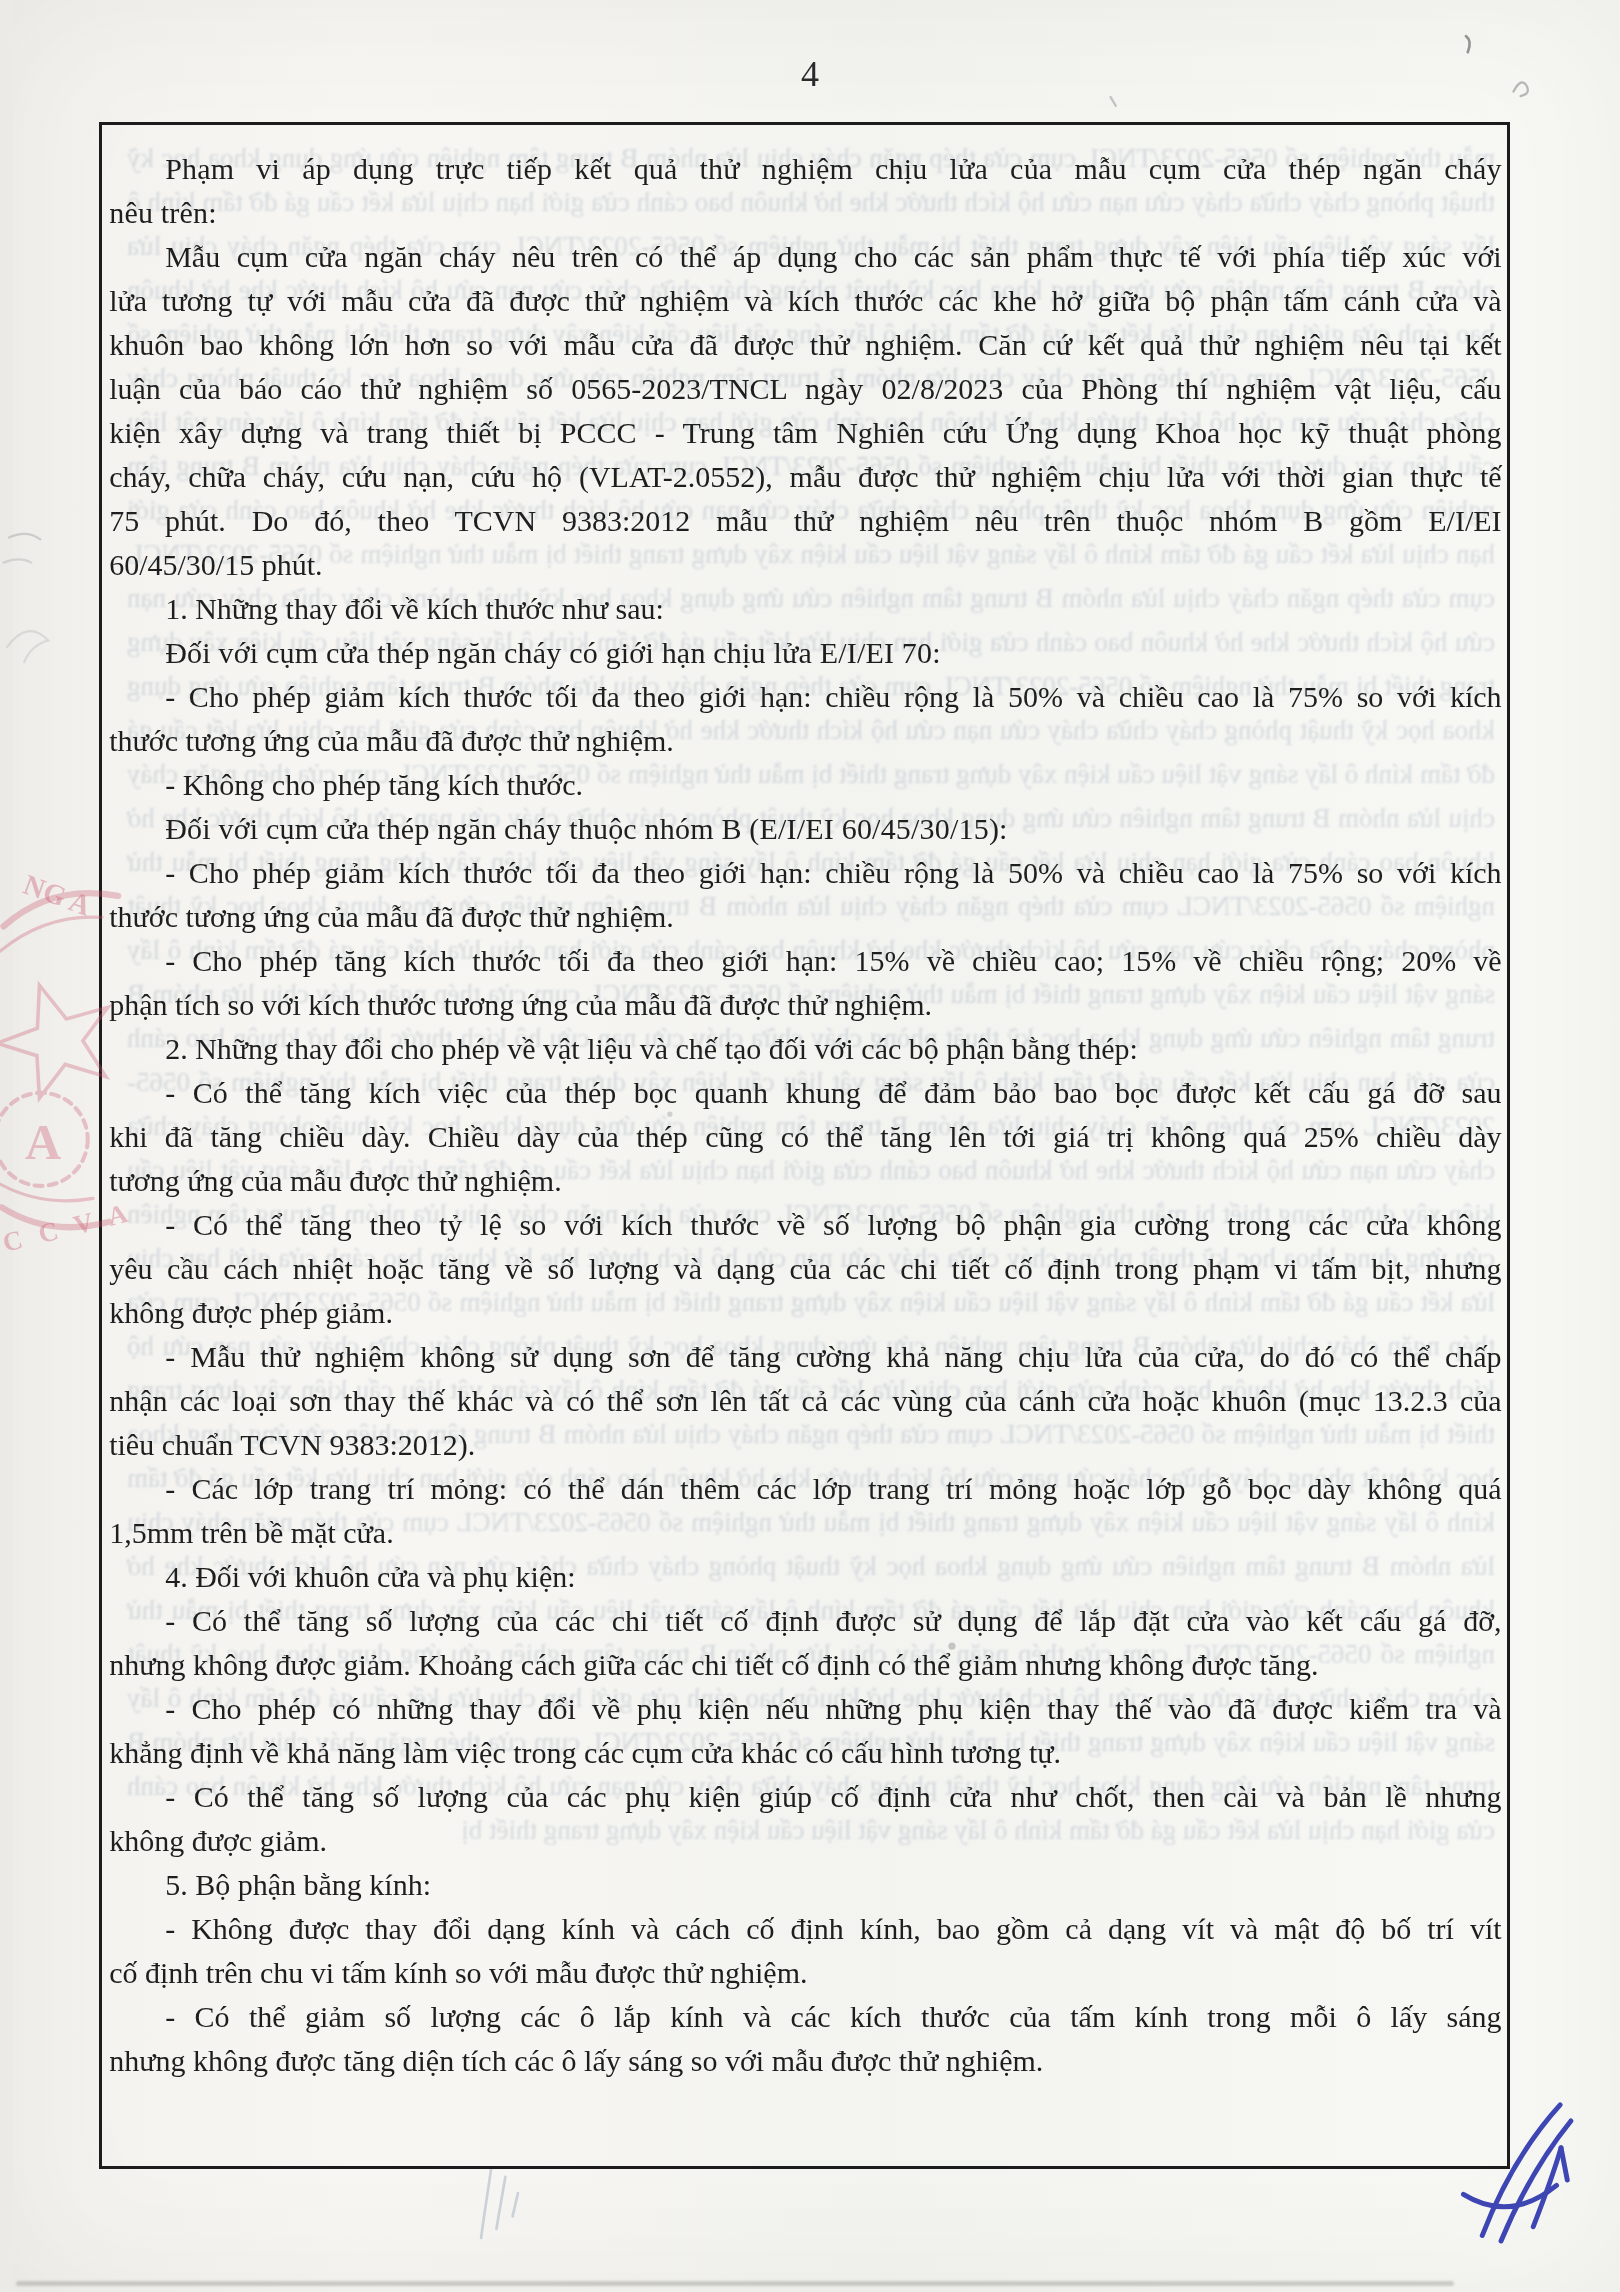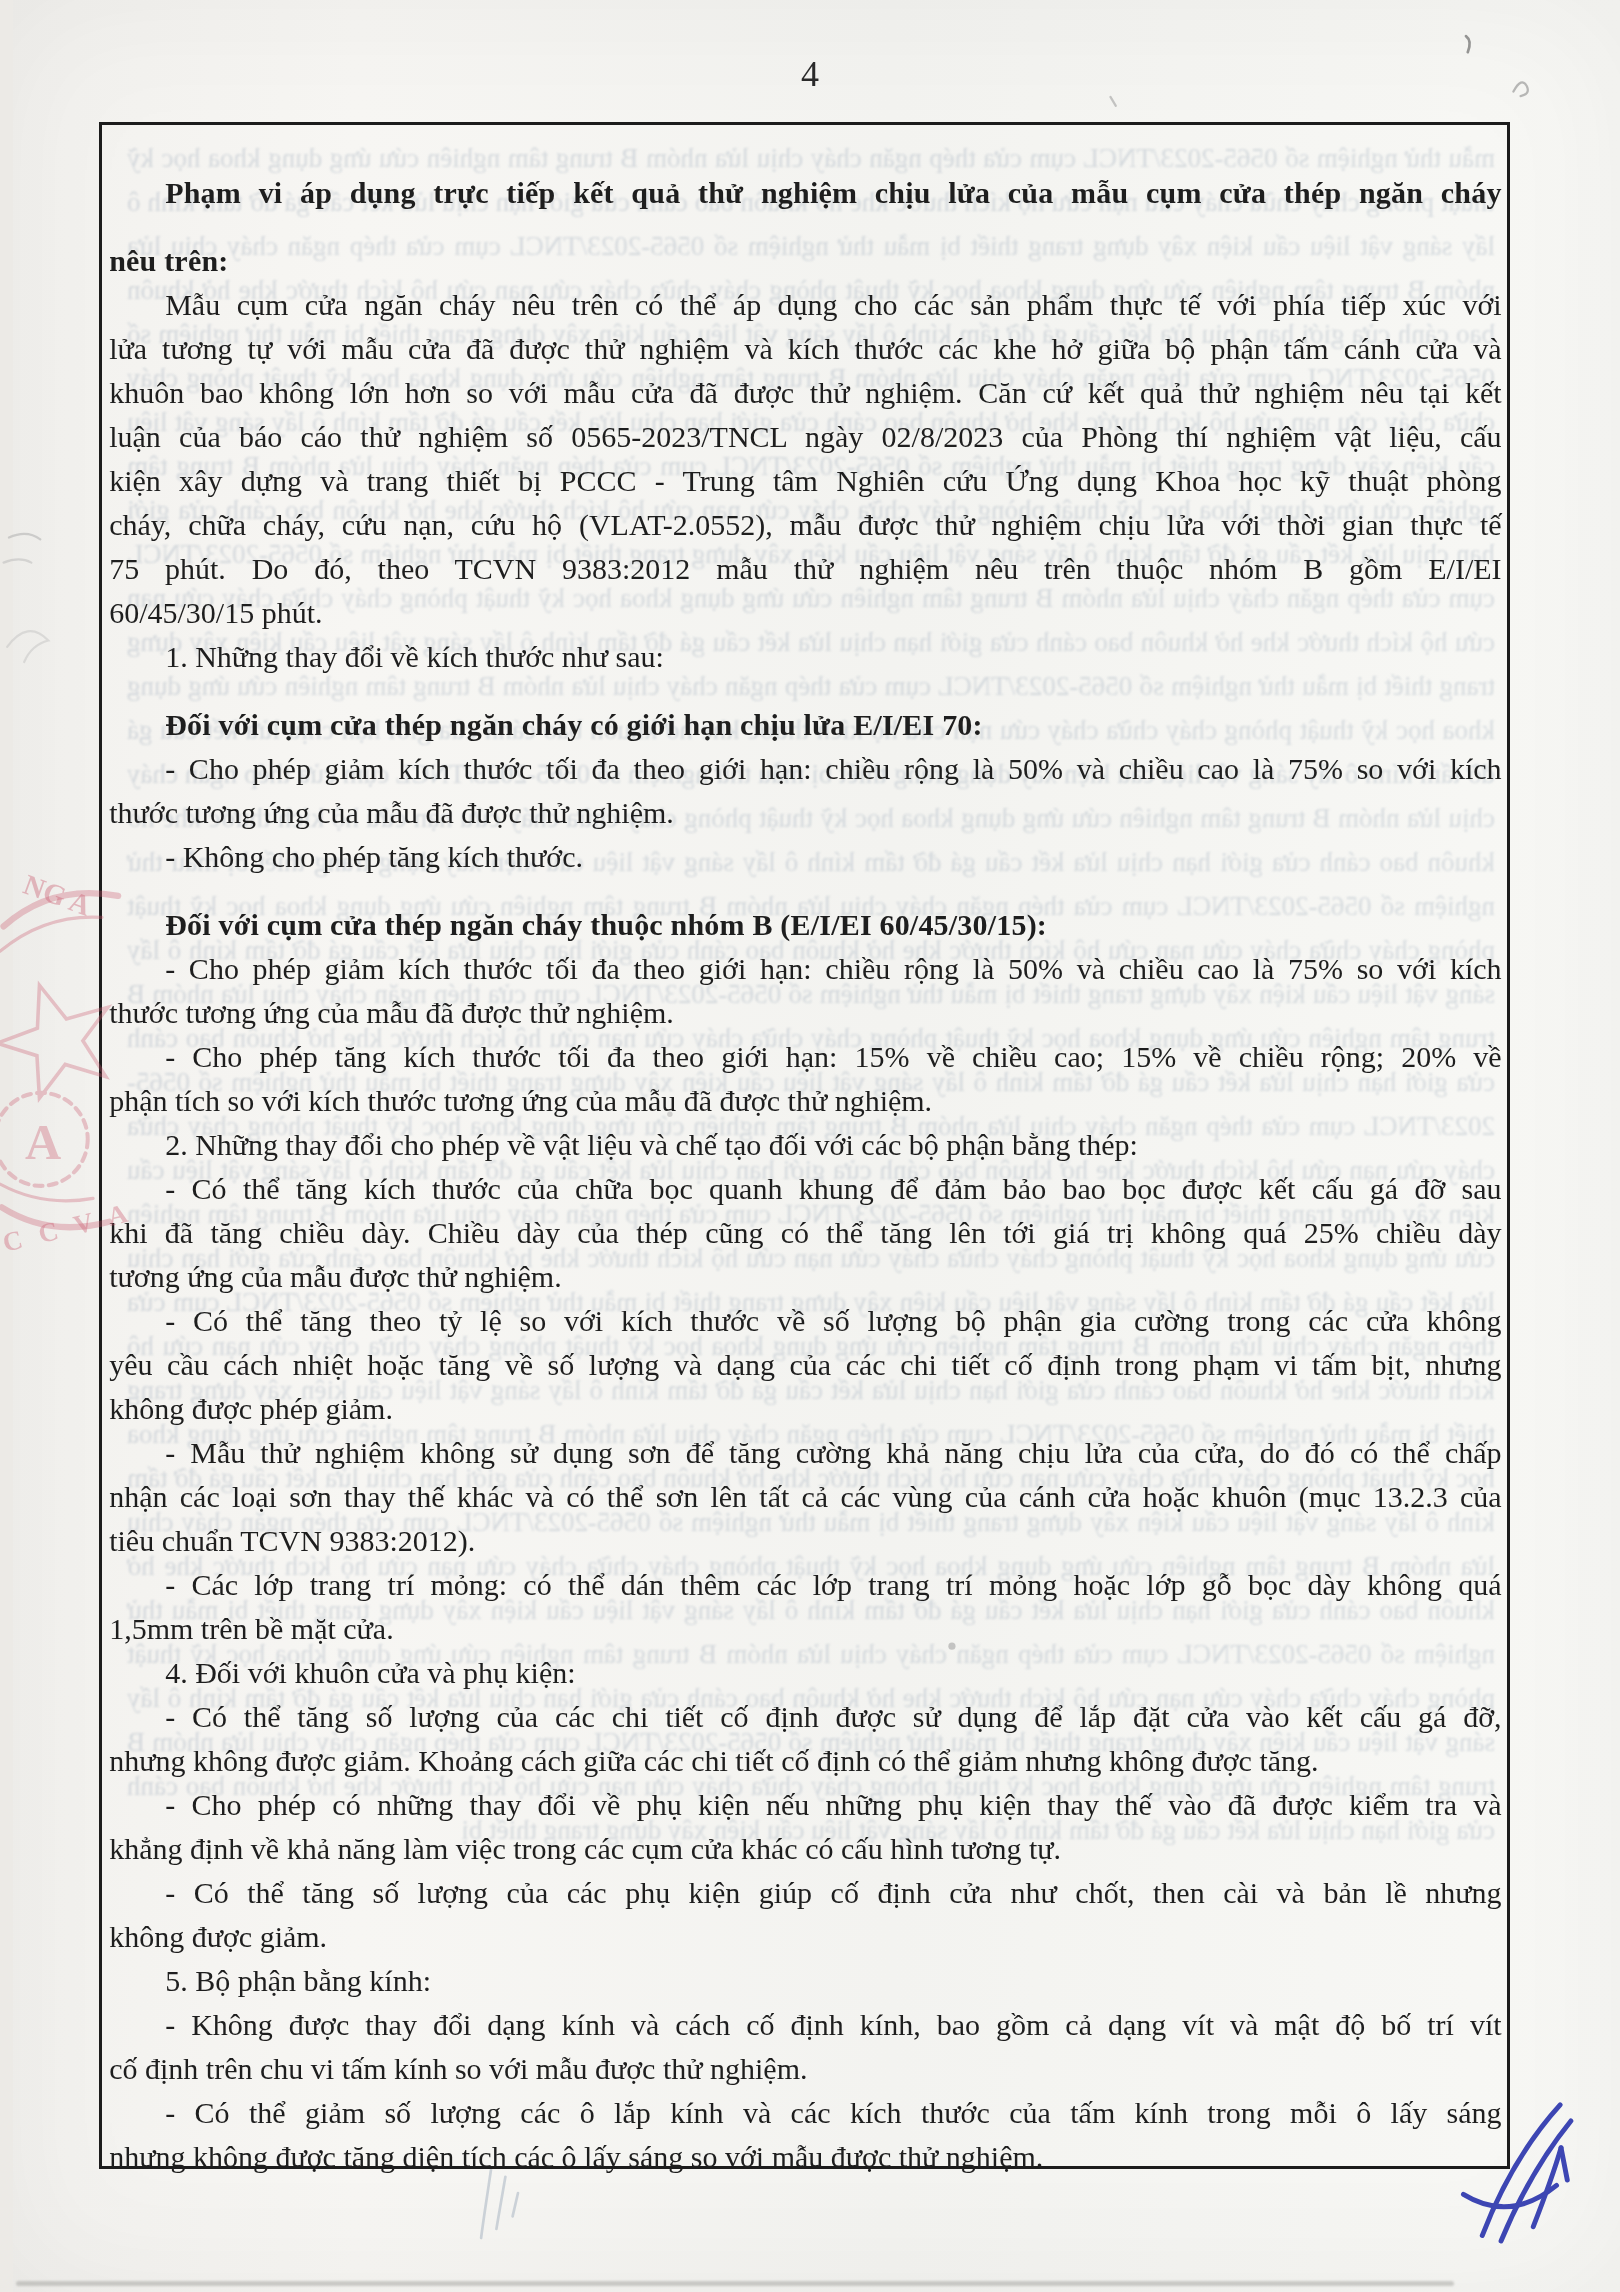--- a/index.html
+++ b/index.html
@@ -11,21 +11,21 @@
   }
   .edge-strip{position:absolute;left:0;top:0;width:12.5px;height:2293px;background:#eceae6;}
   .page-number{position:absolute;top:56px;left:0;width:1620px;text-align:center;font-size:36px;line-height:1;color:#2a2a2a;}
   .doc-box{
     position:absolute;left:99px;top:122px;width:1411px;height:2047px;
     border:3.6px solid #1c1c1c;box-sizing:border-box;padding:21.5px 5.4px 0 7.2px;z-index:3;
   }
   .line{font-size:30px;line-height:44px;text-align:justify;text-align-last:left;}
   .line.just{text-align-last:justify;}
   .line.ind{text-indent:56px;}
-  .line.bold{font-weight:700;letter-spacing:0.2px;margin-top:24px;}
+  .line.bold{font-weight:400;letter-spacing:0.2px;}
   .bleed{
     position:absolute;left:127px;top:136px;width:1368px;height:2022px;overflow:hidden;
     transform:scaleX(-1);font-size:27px;line-height:44px;text-align:justify;
     color:rgba(100,122,152,.22);filter:blur(1.3px);z-index:1;user-select:none;
   }
   .stamp-svg{position:absolute;left:0px;top:851px;z-index:4;filter:blur(0.5px);}
   .signature-svg{position:absolute;left:1433px;top:2078px;z-index:6;}
   .pencil-svg{position:absolute;left:464px;top:2157px;z-index:2;}
   .artifacts-svg{position:absolute;left:0;top:0;z-index:2;}
   .shadow-band{position:absolute;left:16px;top:2281px;width:1438px;height:4.5px;background:#9a9a96;opacity:.45;border-radius:2.7px;filter:blur(0.9px);}
@@ -57,21 +57,21 @@
         <div class="line bold ind">Đối với cụm cửa thép ngăn cháy có giới hạn chịu lửa E/I/EI 70:</div>
         <div class="line ind just">- Cho phép giảm kích thước tối đa theo giới hạn: chiều rộng là 50% và chiều cao là 75% so với kích</div>
         <div class="line">thước tương ứng của mẫu đã được thử nghiệm.</div>
         <div class="line ind">- Không cho phép tăng kích thước.</div>
         <div class="line bold ind">Đối với cụm cửa thép ngăn cháy thuộc nhóm B (E/I/EI 60/45/30/15):</div>
         <div class="line ind just">- Cho phép giảm kích thước tối đa theo giới hạn: chiều rộng là 50% và chiều cao là 75% so với kích</div>
         <div class="line">thước tương ứng của mẫu đã được thử nghiệm.</div>
         <div class="line ind just">- Cho phép tăng kích thước tối đa theo giới hạn: 15% về chiều cao; 15% về chiều rộng; 20% về</div>
         <div class="line">phận tích so với kích thước tương ứng của mẫu đã được thử nghiệm.</div>
         <div class="line ind">2. Những thay đổi cho phép về vật liệu và chế tạo đối với các bộ phận bằng thép:</div>
-        <div class="line ind just">- Có thể tăng kích thước của chữa bọc quanh khung để đảm bảo bao bọc được kết cấu gá đỡ sau</div>
+        <div class="line ind just">- Có thể tăng kích việc của thép bọc quanh khung để đảm bảo bao bọc được kết cấu gá đỡ sau</div>
         <div class="line just">khi đã tăng chiều dày. Chiều dày của thép cũng có thể tăng lên tới giá trị không quá 25% chiều dày</div>
         <div class="line">tương ứng của mẫu được thử nghiệm.</div>
         <div class="line ind just">- Có thể tăng theo tỷ lệ so với kích thước về số lượng bộ phận gia cường trong các cửa không</div>
         <div class="line just">yêu cầu cách nhiệt hoặc tăng về số lượng và dạng của các chi tiết cố định trong phạm vi tấm bịt, nhưng</div>
         <div class="line">không được phép giảm.</div>
         <div class="line ind just">- Mẫu thử nghiệm không sử dụng sơn để tăng cường khả năng chịu lửa của cửa, do đó có thể chấp</div>
         <div class="line just">nhận các loại sơn thay thế khác và có thể sơn lên tất cả các vùng của cánh cửa hoặc khuôn (mục 13.2.3 của</div>
         <div class="line">tiêu chuẩn TCVN 9383:2012).</div>
         <div class="line ind just">- Các lớp trang trí mỏng: có thể dán thêm các lớp trang trí mỏng hoặc lớp gỗ bọc dày không quá</div>
         <div class="line">1,5mm trên bề mặt cửa.</div>

